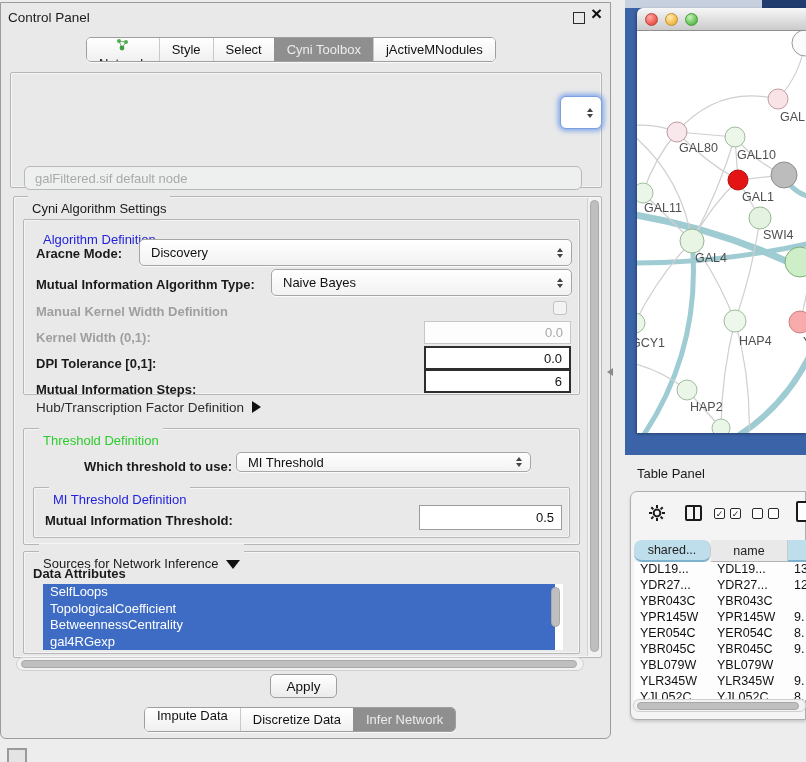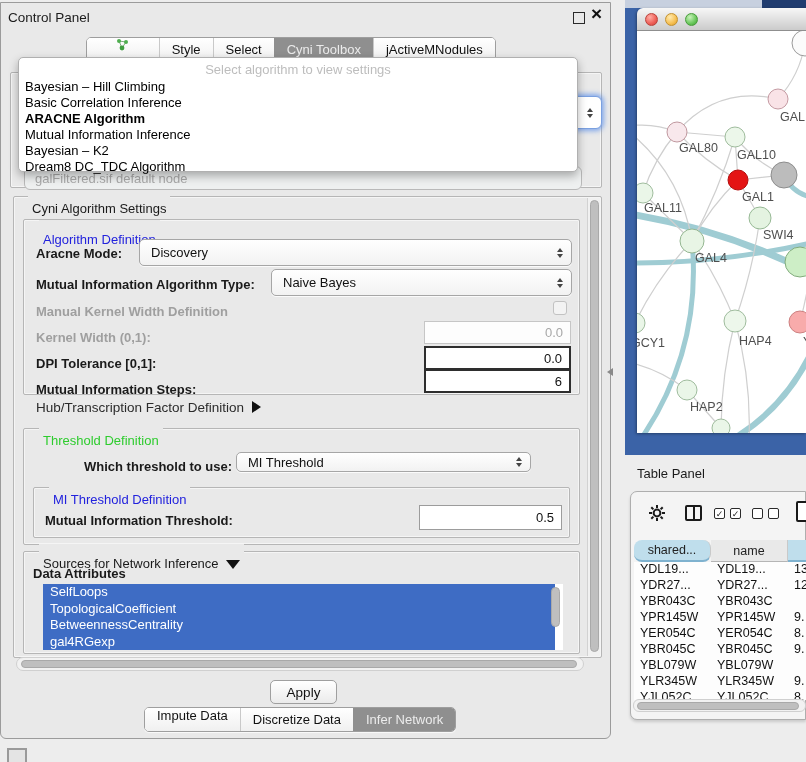--- a/index.html
+++ b/index.html
@@ -110,29 +110,20 @@
   <div style="position:absolute;left:560px;top:96px;width:40px;height:31px;background:#fff;border:1px solid #7aa0e0;border-radius:6px;box-shadow:0 0 5px 2px rgba(95,145,235,.75);z-index:6;">
     <span class="spin">
         <span class="tri-up"></span>
         <span class="tri-down"></span>
       </span>
   </div>
   <div style="position:absolute;left:24px;top:166px;width:558px;height:24px;background:#eef0f0;border:1px solid #b9b9b9;border-radius:6px;z-index:6;box-sizing:border-box;display:flex;align-items:center;padding-left:10px;font-size:13px;color:#a9a9a9;">
     <span>galFiltered.sif default node</span>
   </div>
 
-  <div class="dd">
-    <div class="dd-ph">Select algorithm to view settings</div>
-    <div class="dd-item">Bayesian – Hill Climbing</div>
-    <div class="dd-item">Basic Correlation Inference</div>
-    <div class="dd-item selected">ARACNE Algorithm</div>
-    <div class="dd-item">Mutual Information Inference</div>
-    <div class="dd-item">Bayesian – K2</div>
-    <div class="dd-item">Dream8 DC_TDC Algorithm</div>
-  </div>
 
   <div class="group" style="left:13px;top:196px;width:589px;height:462px;"></div>
   <div class="group-label" style="left:20px;top:189px;">Cyni Algorithm Settings</div>
 
   <div class="vscroll" style="left:587px;top:198px;width:13px;height:458px;">
     <div class="thumb" style="left:1.5px;top:2px;width:9px;height:452px;"></div>
   </div>
 
   <div class="group" style="left:23px;top:219px;width:557px;height:176px;"></div>
   <div class="group-label blue-label" style="left:31px;top:220px;">Algorithm Definition</div>
@@ -208,21 +199,21 @@
     <div class="src-item" style="width:505px;">TopologicalCoefficient</div>
     <div class="src-item" style="width:505px;">BetweennessCentrality</div>
     <div class="src-item" style="width:505px;">gal4RGexp</div>
   </div>
   <div class="thumb" style="left:551px;top:587px;width:9px;height:40px;"></div>
 
   <div class="hscroll" style="left:16px;top:657px;width:568px;height:14px;">
     <div class="thumb" style="left:4px;top:2px;width:556px;height:8px;"></div>
   </div>
 
-  <div class="btn" style="left:270px;top:674px;width:67px;height:24px;margin-top:6px;">
+  <div class="btn" style="left:270px;top:674px;width:67px;height:24px;">
     <span>Apply</span>
   </div>
 
   <div class="seg-group" style="left:144px;top:707px;">
     <div class="seg">
         <span>Impute Data</span>
       </div>
     <div class="seg">
         <span>Discretize Data</span>
       </div>

